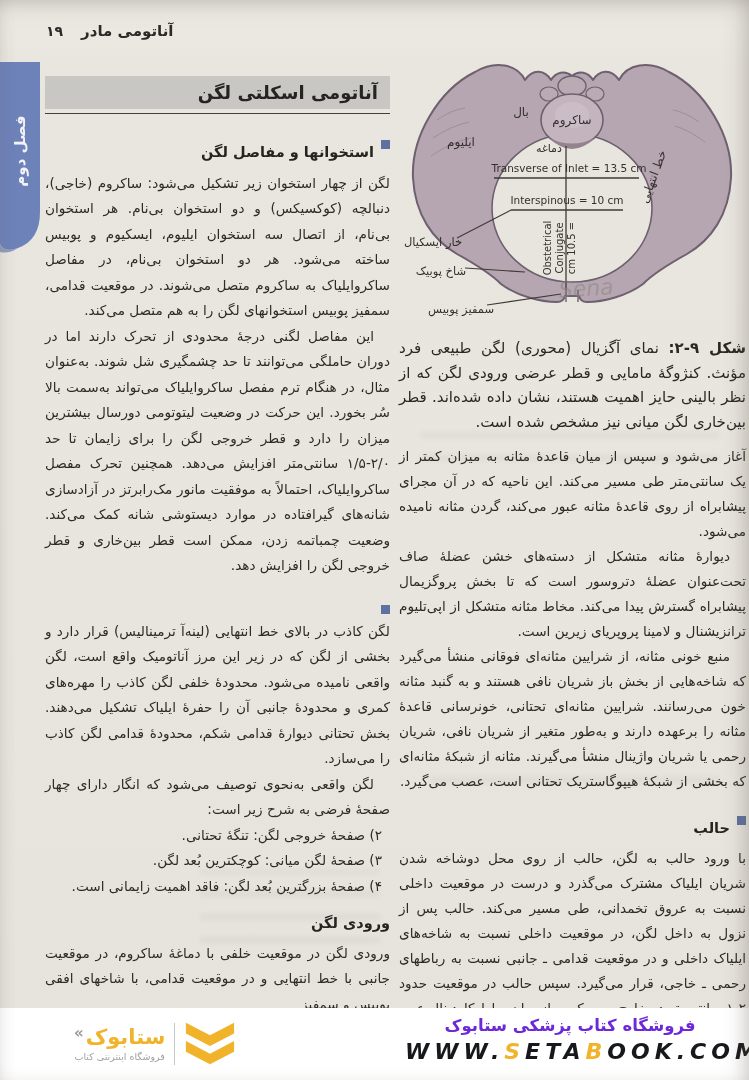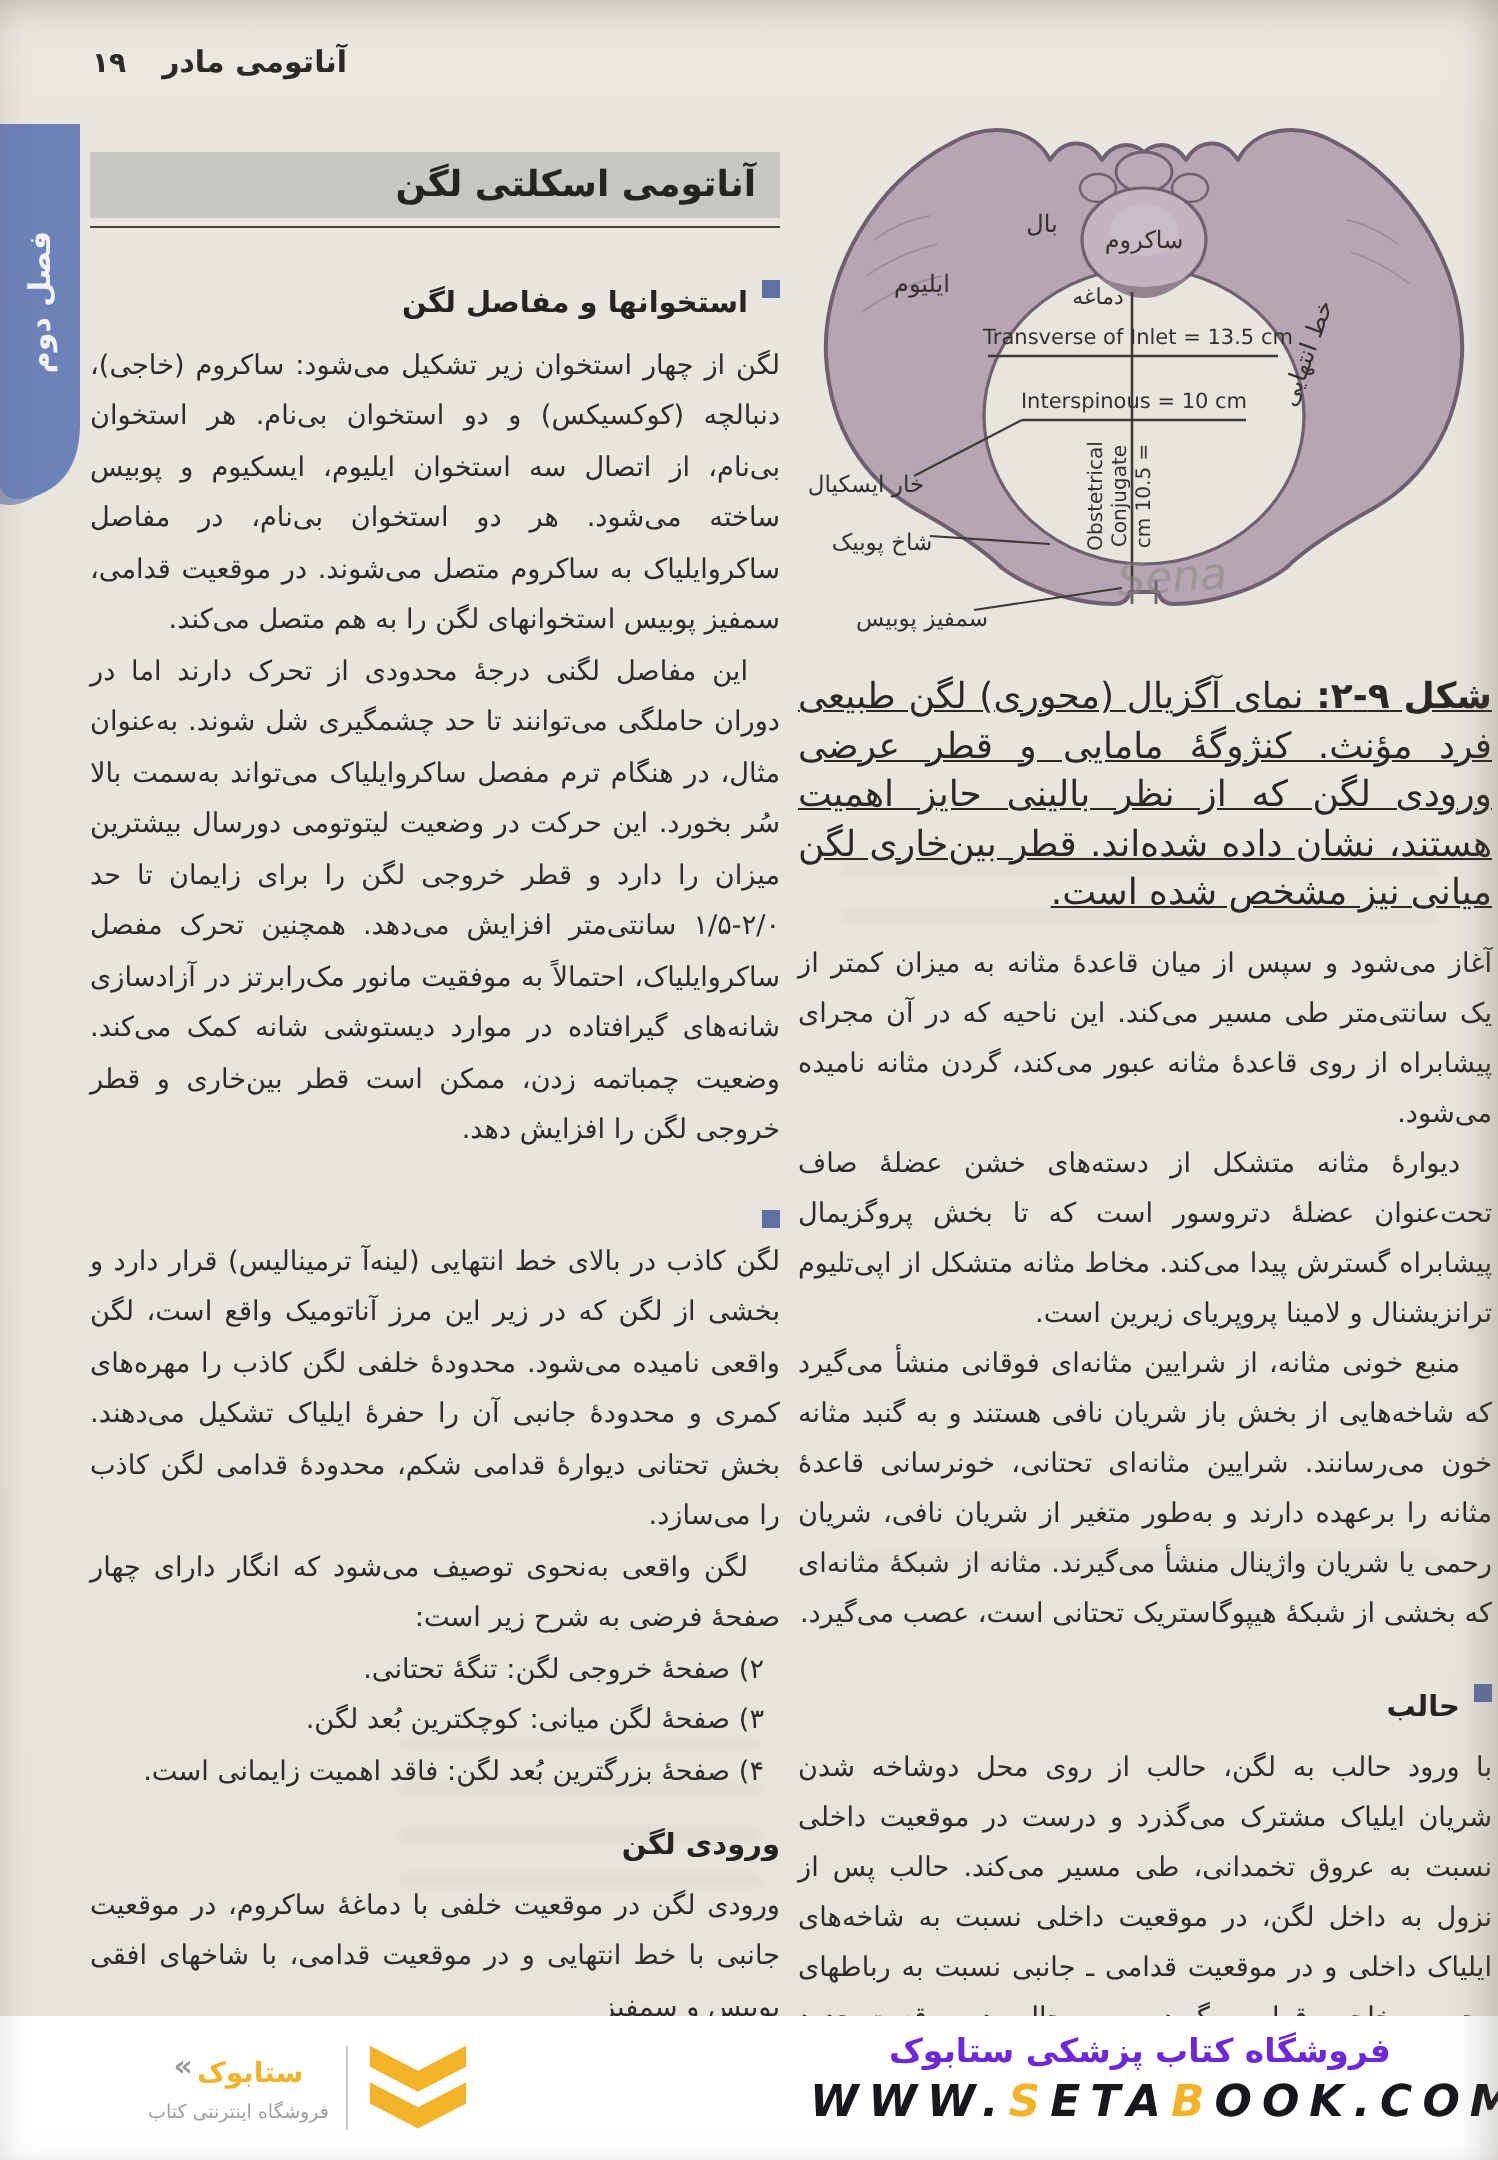--- a/index.html
+++ b/index.html
@@ -32,36 +32,36 @@
   
   .band-wrap{margin-top:20px;margin-bottom:16px;}
   .band{background:var(--band-gray);height:33px;line-height:33px;padding:0 12px;font-size:18px;font-weight:bold;color:#262420;}
   .band-rule{border-top:1.6px solid #44403b;margin-top:4px;}
   .sec-h{display:flex;align-items:flex-start;gap:7px;font-weight:bold;font-size:14.5px;color:#262420;margin:26px 0 5px;}
   .sq{width:9px;height:9px;background:var(--bullet-blue);flex:0 0 auto;}
   .sub-h{font-weight:bold;font-size:14.5px;color:#262420;margin:12px 0 4px;}
   .plist div{padding-right:8px;}
   
   .fig{width:347px;height:272px;}
-  .caption{margin-top:6px;font-size:18px;line-height:24.5px;color:#2b2824;text-decoration:underline;}
+  .caption{margin-top:6px;font-size:15px;line-height:24.5px;color:#2b2824;}
   .caption b{font-weight:bold;}
   
   .ghost{position:absolute;pointer-events:none;opacity:.10;filter:blur(2.5px);
          background:repeating-linear-gradient(0deg,transparent 0 17px,rgba(115,105,95,.7) 17px 23px);}
   
   .footer{position:absolute;left:0;bottom:0;width:749px;height:72px;background:#fff;}
   .f-right{position:absolute;right:14px;top:8px;width:330px;text-align:center;}
   .f-shop{direction:rtl;font-weight:bold;font-size:16.5px;color:#6d28d9;}
   .f-url{margin-top:4px;font-weight:bold;font-size:22px;letter-spacing:5px;color:#17181c;white-space:nowrap;font-style:italic;}
   .f-url .gold{color:var(--gold);}
   .f-left{position:absolute;left:74px;top:11px;display:flex;align-items:center;gap:9px;height:50px;}
   .f-word{display:flex;flex-direction:column;align-items:center;}
   .f-mark{display:flex;align-items:center;gap:2px;direction:ltr;}
   .f-mark .gu{color:#9a9a9a;font-size:15px;font-weight:bold;transform:translateY(-4px);}
-  .f-mark .wm{color:var(--gold);font-weight:bold;font-size:14px;line-height:22px;text-align:center;}
+  .f-mark .wm{color:var(--gold);font-weight:bold;font-size:21px;line-height:22px;text-align:center;}
   .f-tag{color:#9f9f9f;font-size:9.5px;margin-top:3px;direction:rtl;}
   .f-div{width:1px;height:42px;background:#c9c9c9;}
   svg text{font-family:"DejaVu Sans",sans-serif;}
 </style>
 </head>
 <body>
 
 <div class="page">
 
   <div class="hdr">

